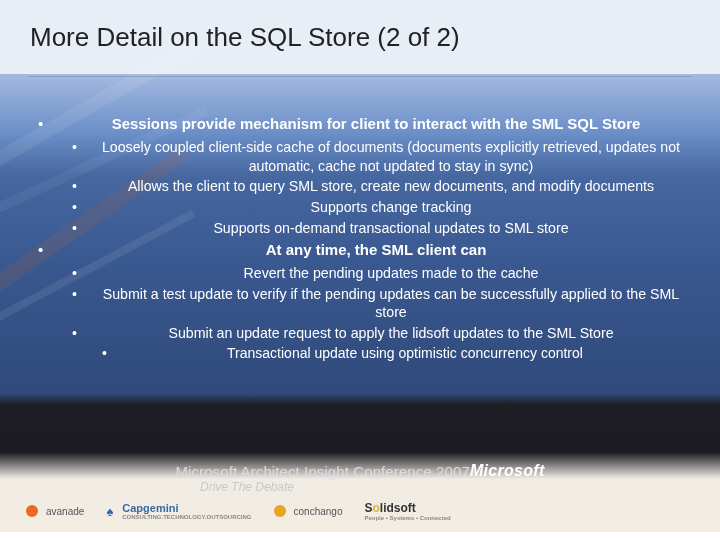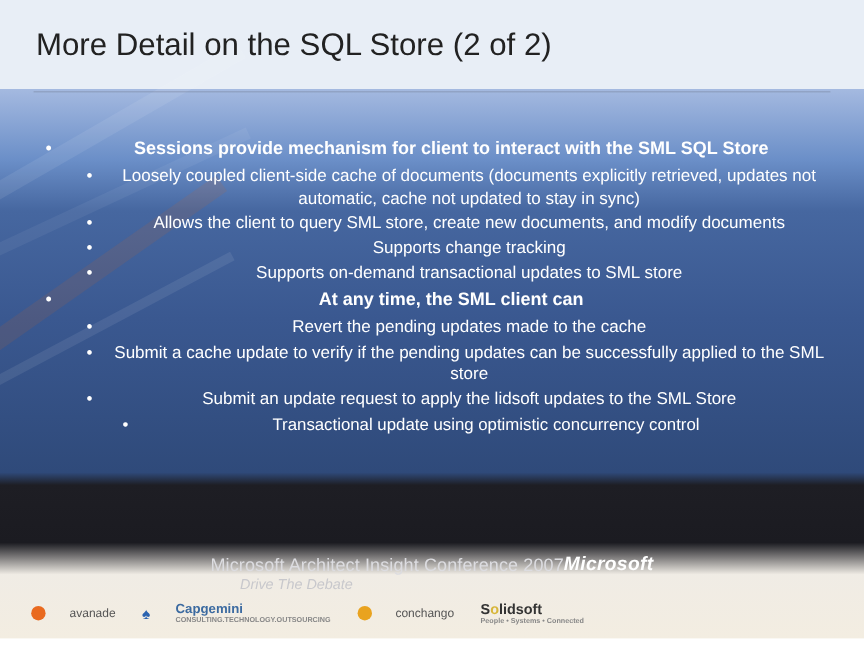--- a/index.html
+++ b/index.html
@@ -51,21 +51,21 @@
   }
   .conf-name { font-size: 15px; font-family: "Segoe UI", Arial, sans-serif; font-weight: 400; letter-spacing: .1px; }
   .drive { position: absolute; left: 200px; top: 480px; font-size: 12px; color: #c8c8cc; font-style: italic; }
   .ms-logo { color: #fff; font-size: 16px; font-weight: 600; font-style: italic; letter-spacing: .3px; }
 
   .sponsors {
     position: absolute; left: 26px; bottom: 6px; height: 30px;
     display: flex; align-items: center; gap: 22px;
     font-size: 10px; color: #555;
   }
-  .sp { display: flex; align-items: center; gap: 20px; }
+  .sp { display: flex; align-items: center; gap: 8px; }
   .sp .dot { width: 12px; height: 12px; border-radius: 50%; }
   .sp1 .dot { background: #e96a1f; }
   .sp2 { color: #3b6aa0; font-weight: bold; font-size: 11px; }
   .sp2 .spade { color: #2b63b0; font-size: 13px; margin-right: 1px; }
   .sp3 .dot { background: #e9a31f; }
   .sp4 { font-weight: bold; color: #333; font-size: 12px; }
   .sp4 .oo { color: #d7b63a; }
   .sp .sub { font-size: 6px; color: #888; display: block; line-height: 1; }
 </style>
 </head>
@@ -91,21 +91,21 @@
           <li>Loosely coupled client-side cache of documents (documents explicitly retrieved, updates not automatic, cache not updated to stay in sync)</li>
           <li>Allows the client to query SML store, create new documents, and modify documents</li>
           <li>Supports change tracking</li>
           <li>Supports on-demand transactional updates to SML store</li>
         </ul>
       </li>
       <li>
         <span class="headline">At any time, the SML client can</span>
         <ul class="lvl2">
           <li>Revert the pending updates made to the cache</li>
-          <li>Submit a cache update to verify if the pending updates can be successfully applied to the SML store</li>
+          <li>Submit a test update to verify if the pending updates can be successfully applied to the SML store</li>
           <li>
             <span>Submit an update request to apply the lidsoft updates to the SML Store</span>
             <ul class="lvl3">
               <li>Transactional update using optimistic concurrency control</li>
             </ul>
           </li>
         </ul>
       </li>
     </ul>
   </div>

